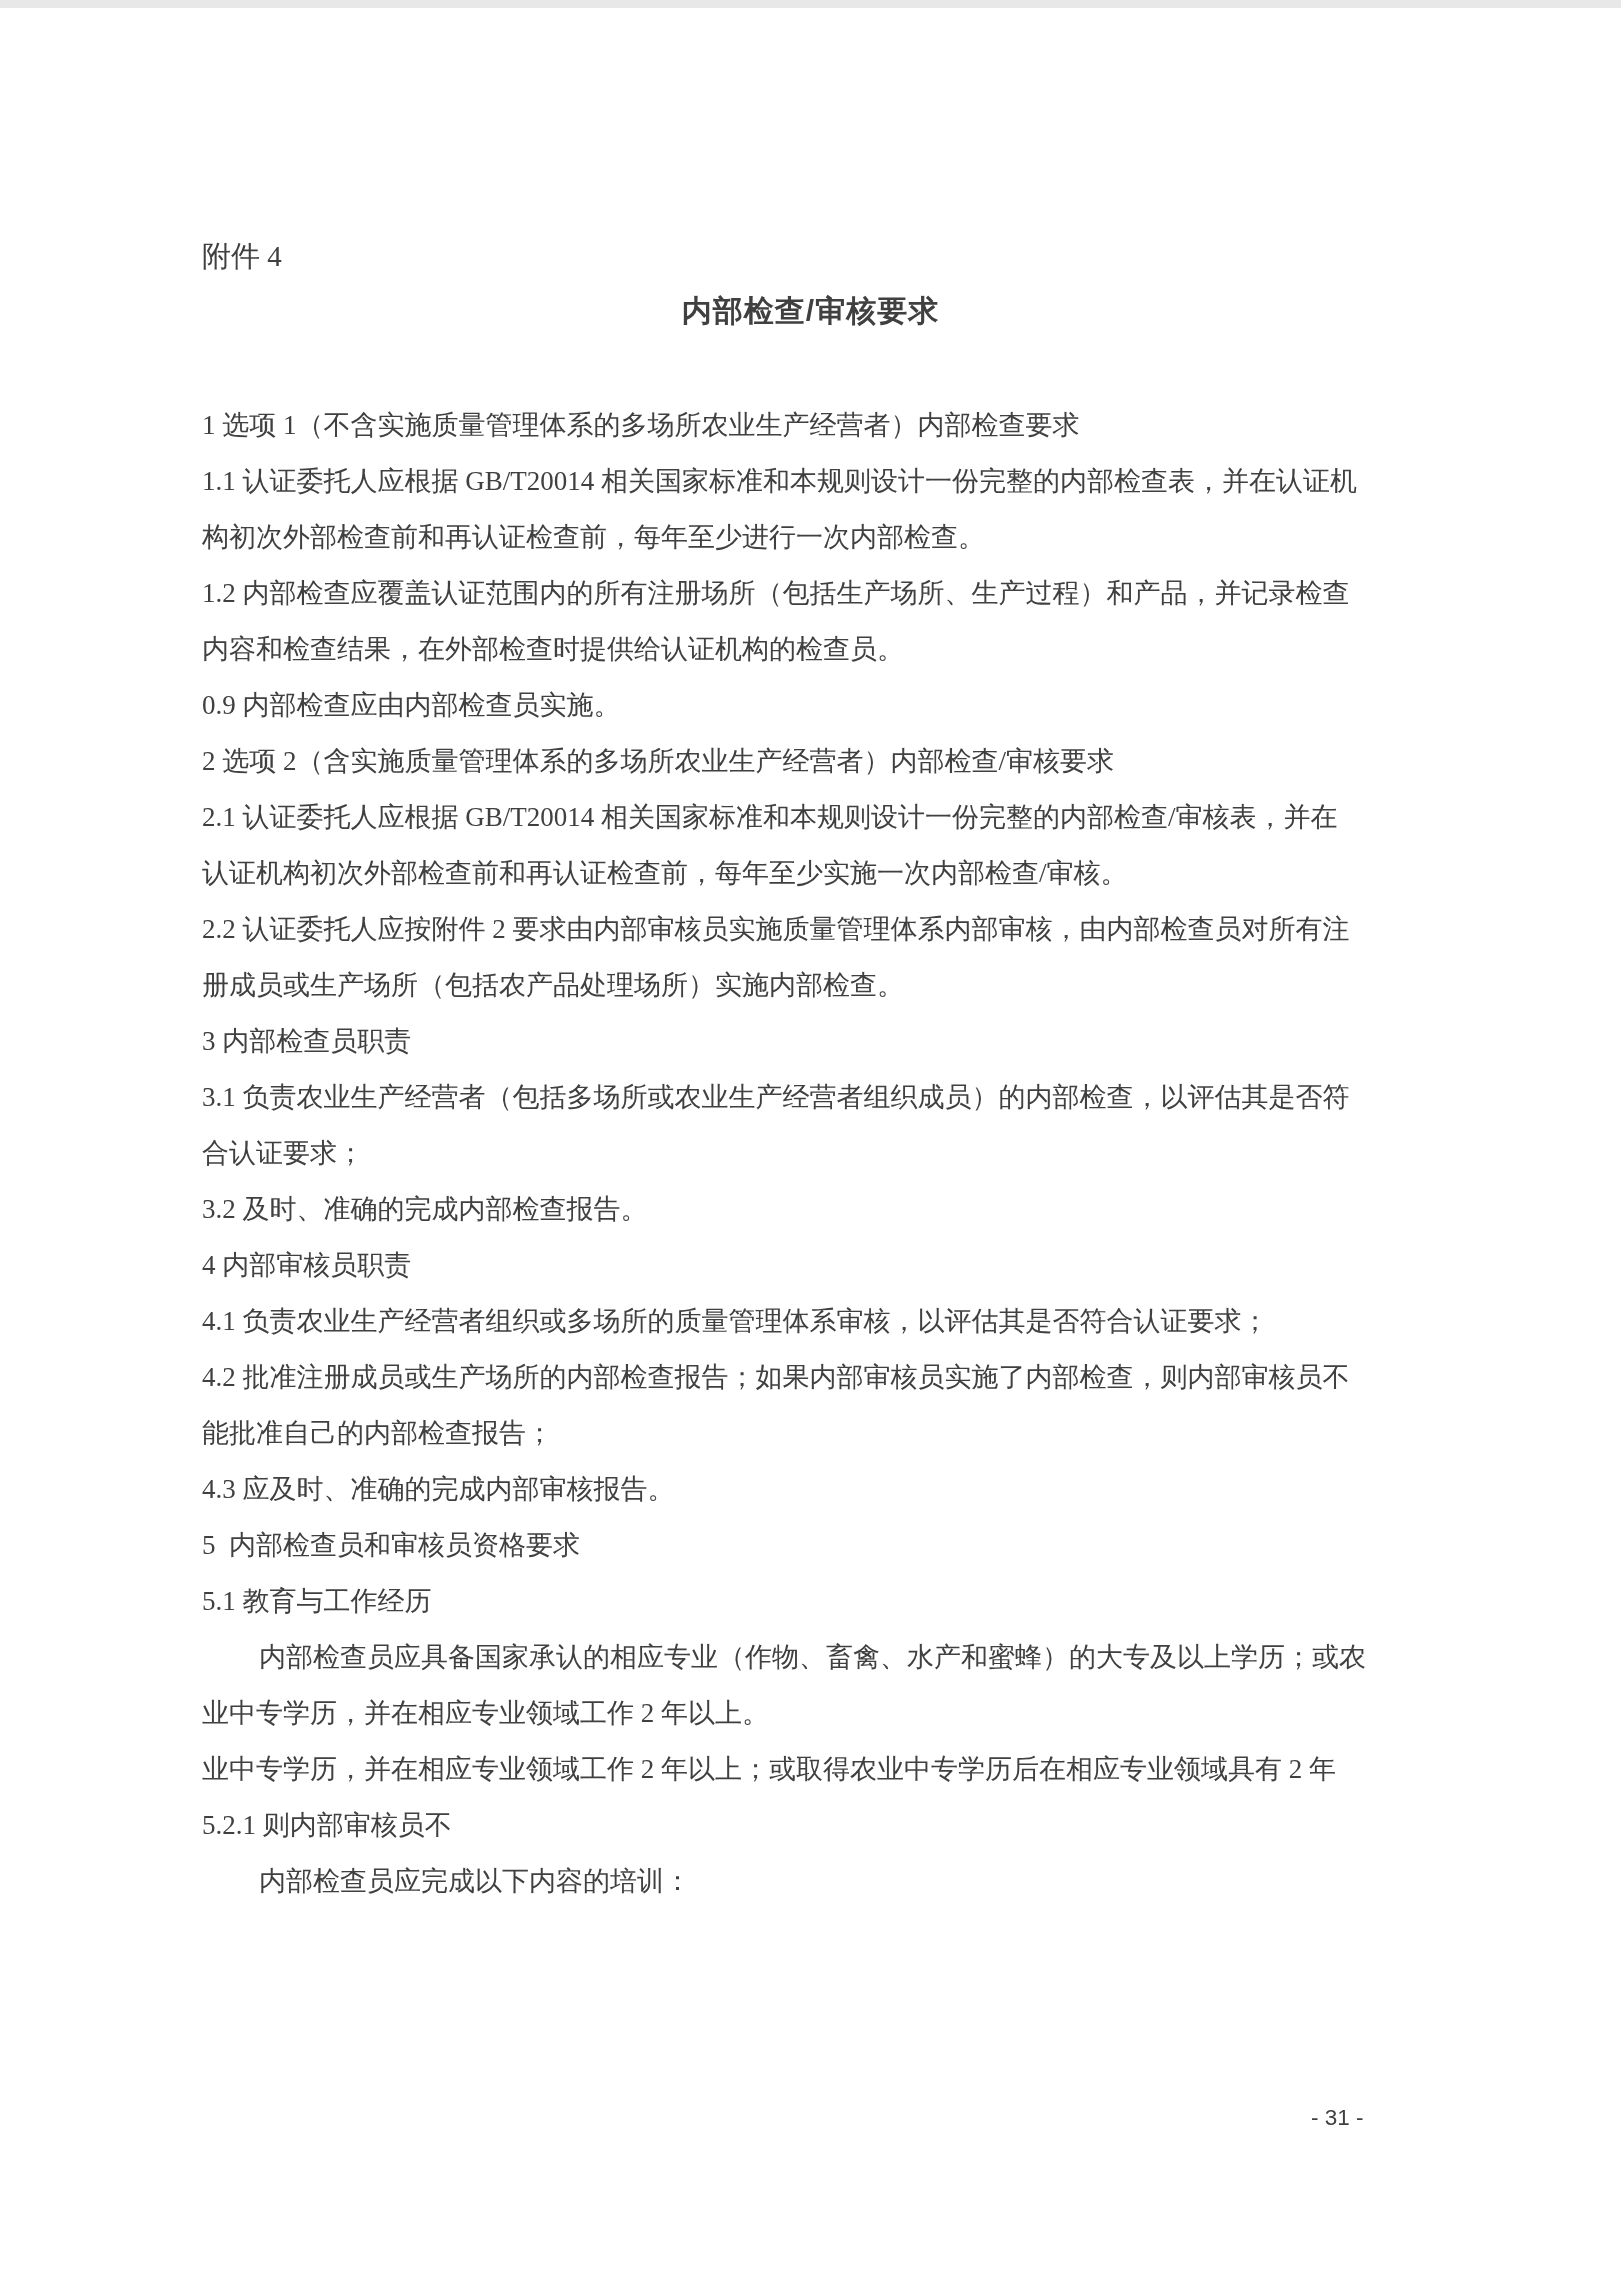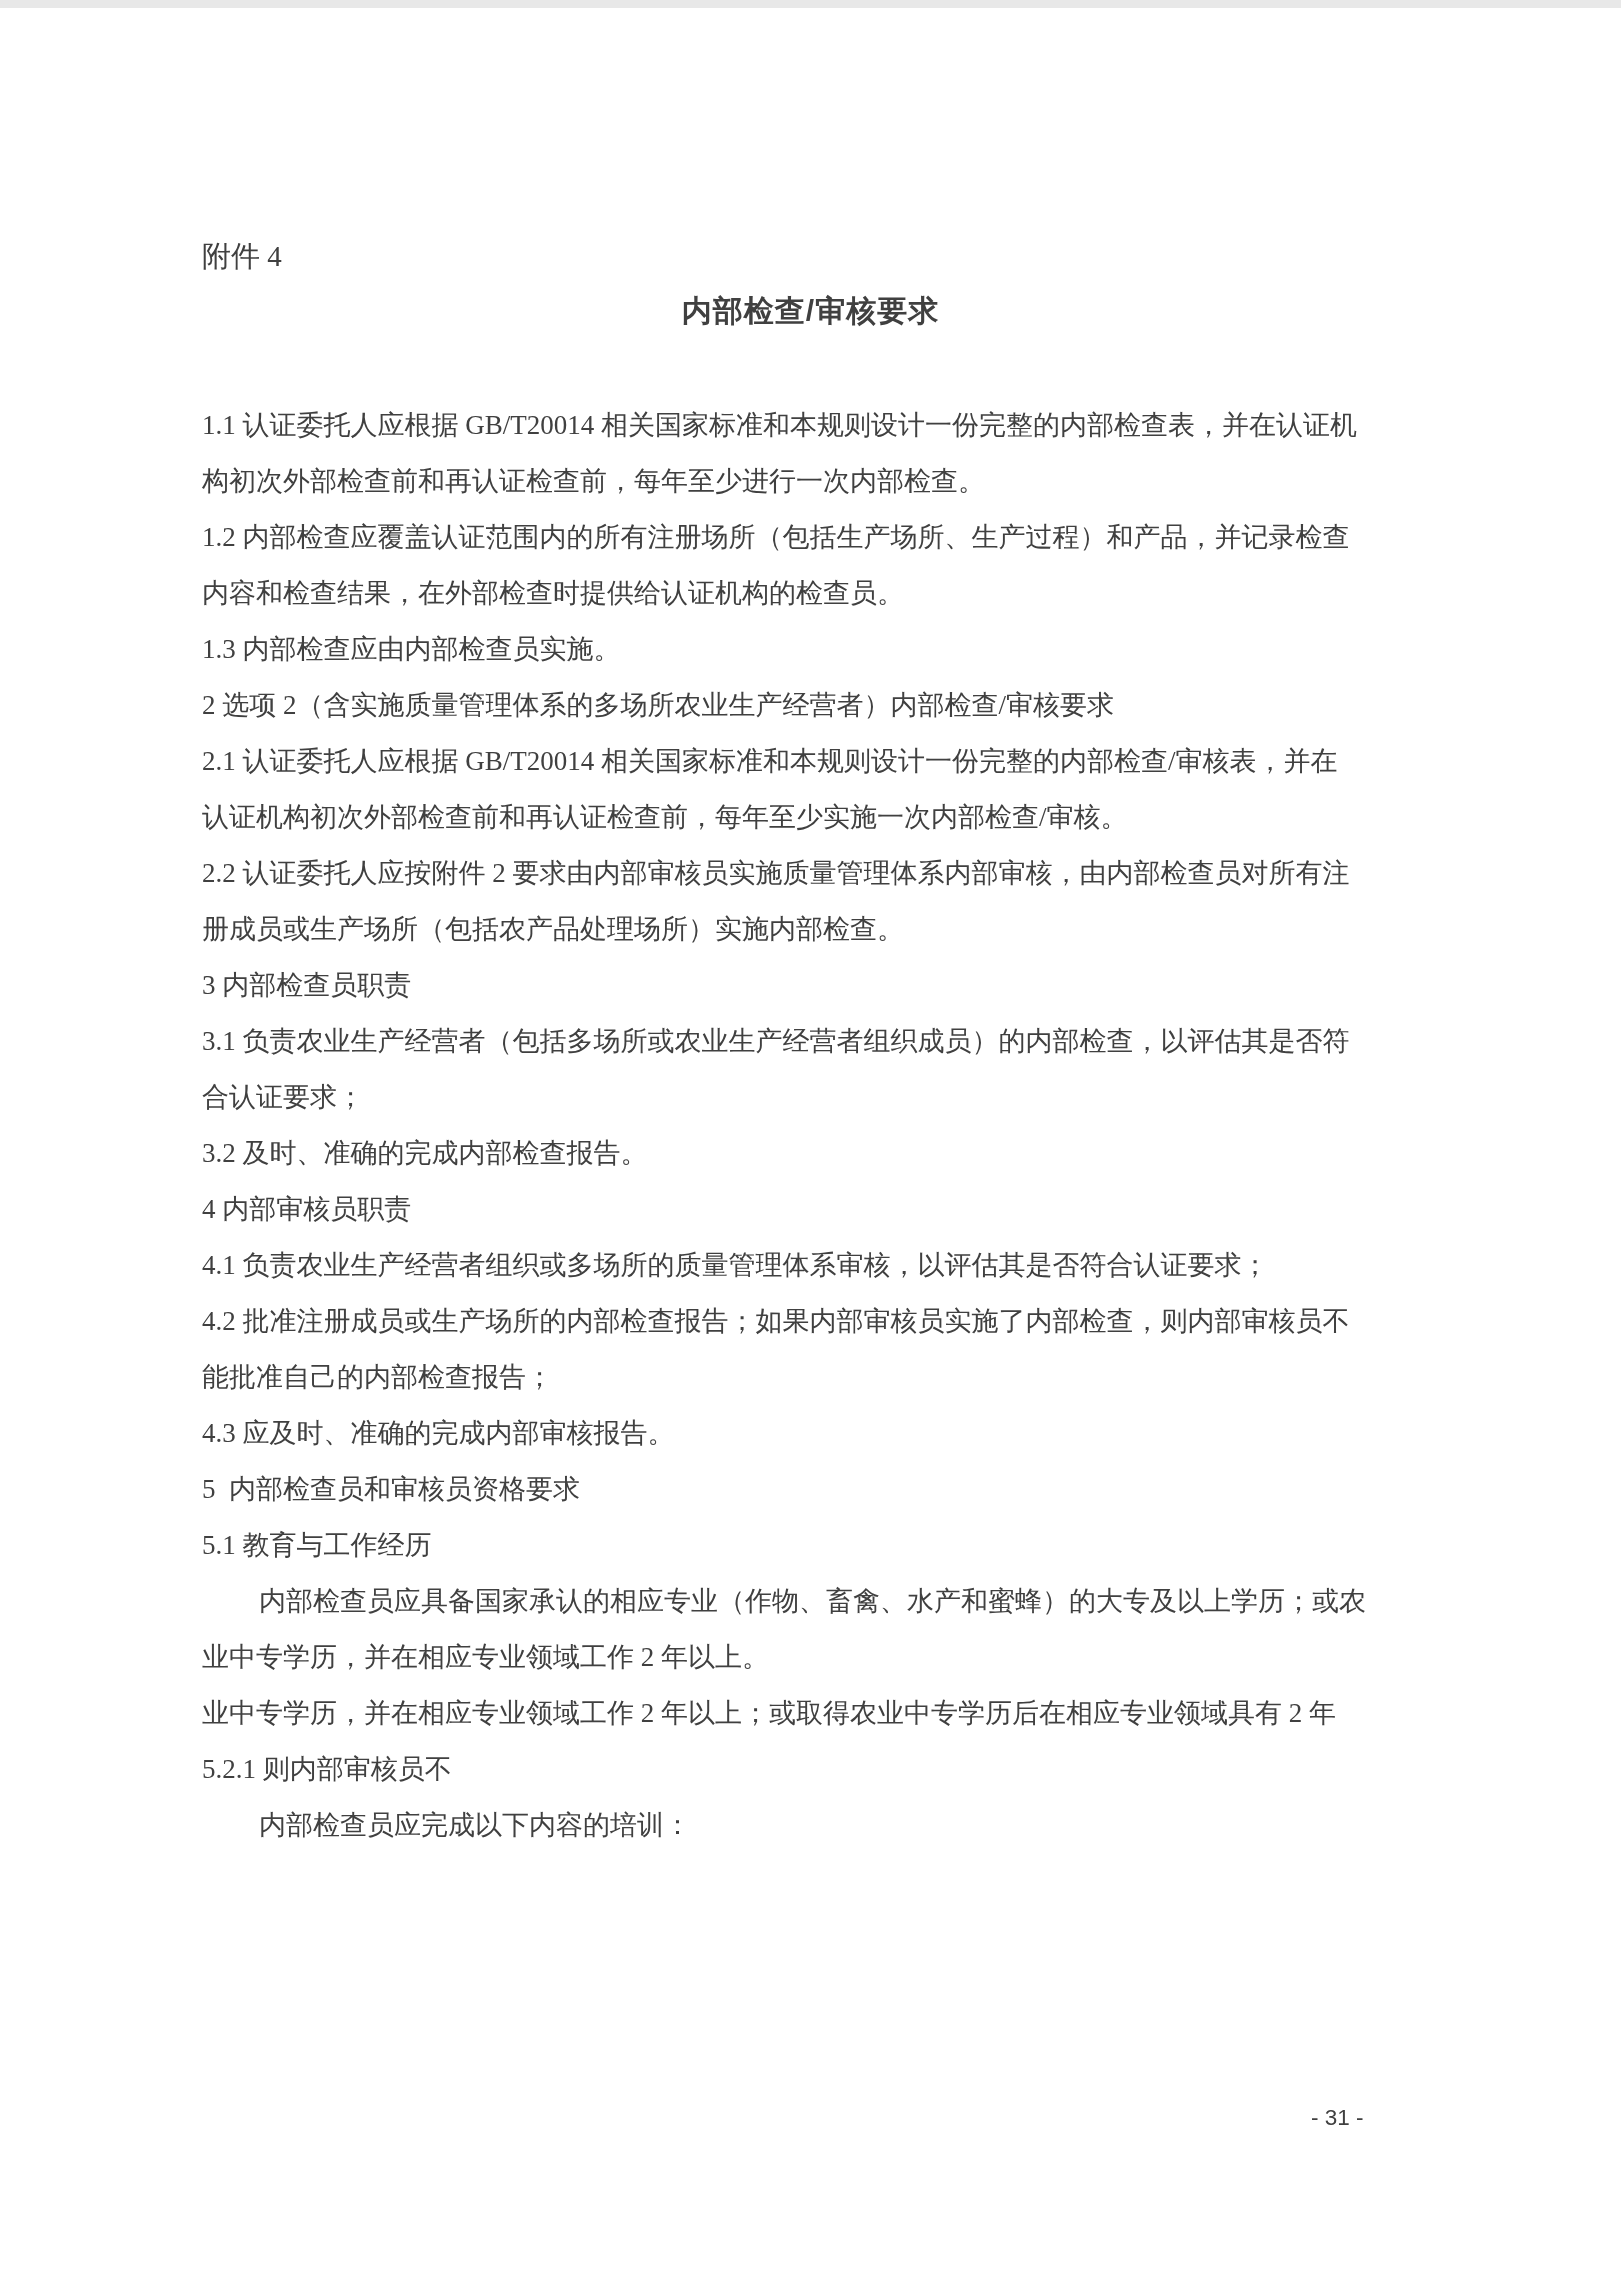--- a/index.html
+++ b/index.html
@@ -66,25 +66,26 @@
 </style>
 </head>
 <body>
 
 <div class="page">
   <div class="attachment-label">附件 4</div>
 
   <div class="doc-title">内部检查/审核要求</div>
 
   <div class="doc-body">
+      <div class="line">1 选项 1（不含实施质量管理体系的多场所农业生产经营者）内部检查要求</div>
       <div class="line">1.1 认证委托人应根据 GB/T20014 相关国家标准和本规则设计一份完整的内部检查表，并在认证机</div>
       <div class="line">构初次外部检查前和再认证检查前，每年至少进行一次内部检查。</div>
       <div class="line">1.2 内部检查应覆盖认证范围内的所有注册场所（包括生产场所、生产过程）和产品，并记录检查</div>
       <div class="line">内容和检查结果，在外部检查时提供给认证机构的检查员。</div>
-      <div class="line">1.3 内部检查应由内部检查员实施。</div>
+      <div class="line">0.9 内部检查应由内部检查员实施。</div>
       <div class="line">2 选项 2（含实施质量管理体系的多场所农业生产经营者）内部检查/审核要求</div>
       <div class="line">2.1 认证委托人应根据 GB/T20014 相关国家标准和本规则设计一份完整的内部检查/审核表，并在</div>
       <div class="line">认证机构初次外部检查前和再认证检查前，每年至少实施一次内部检查/审核。</div>
       <div class="line">2.2 认证委托人应按附件 2 要求由内部审核员实施质量管理体系内部审核，由内部检查员对所有注</div>
       <div class="line">册成员或生产场所（包括农产品处理场所）实施内部检查。</div>
       <div class="line">3 内部检查员职责</div>
       <div class="line">3.1 负责农业生产经营者（包括多场所或农业生产经营者组织成员）的内部检查，以评估其是否符</div>
       <div class="line">合认证要求；</div>
       <div class="line">3.2 及时、准确的完成内部检查报告。</div>
       <div class="line">4 内部审核员职责</div>

